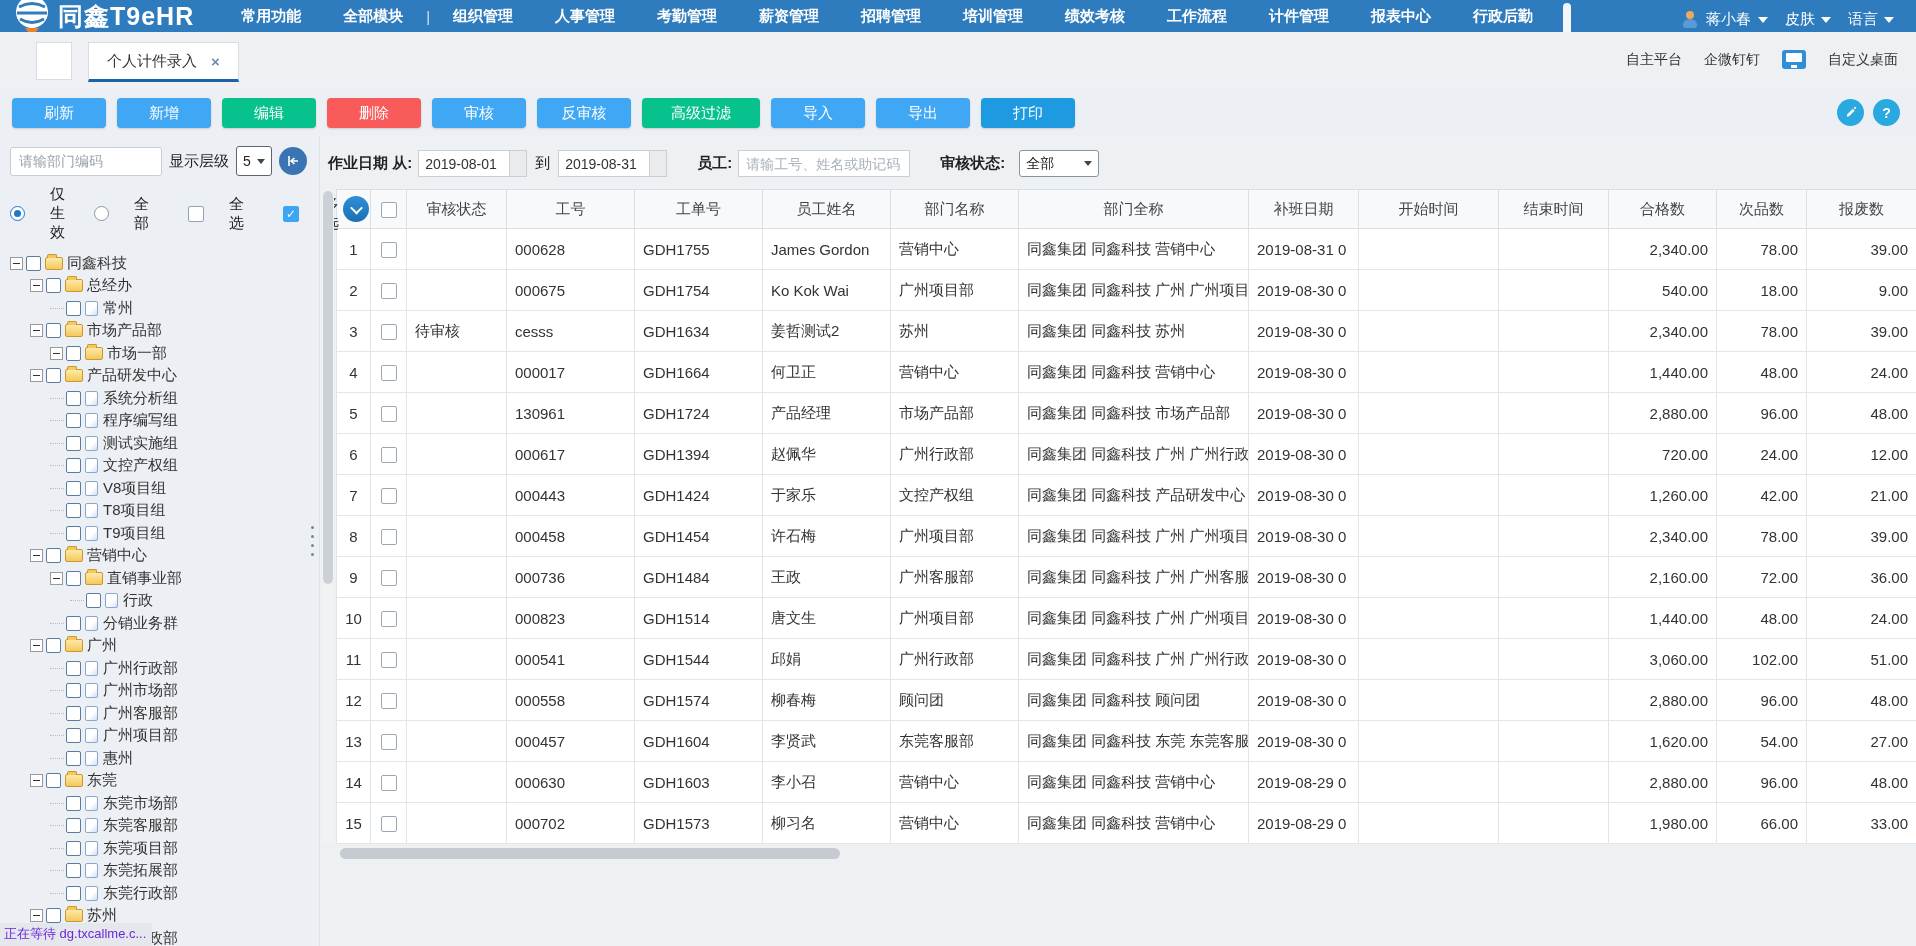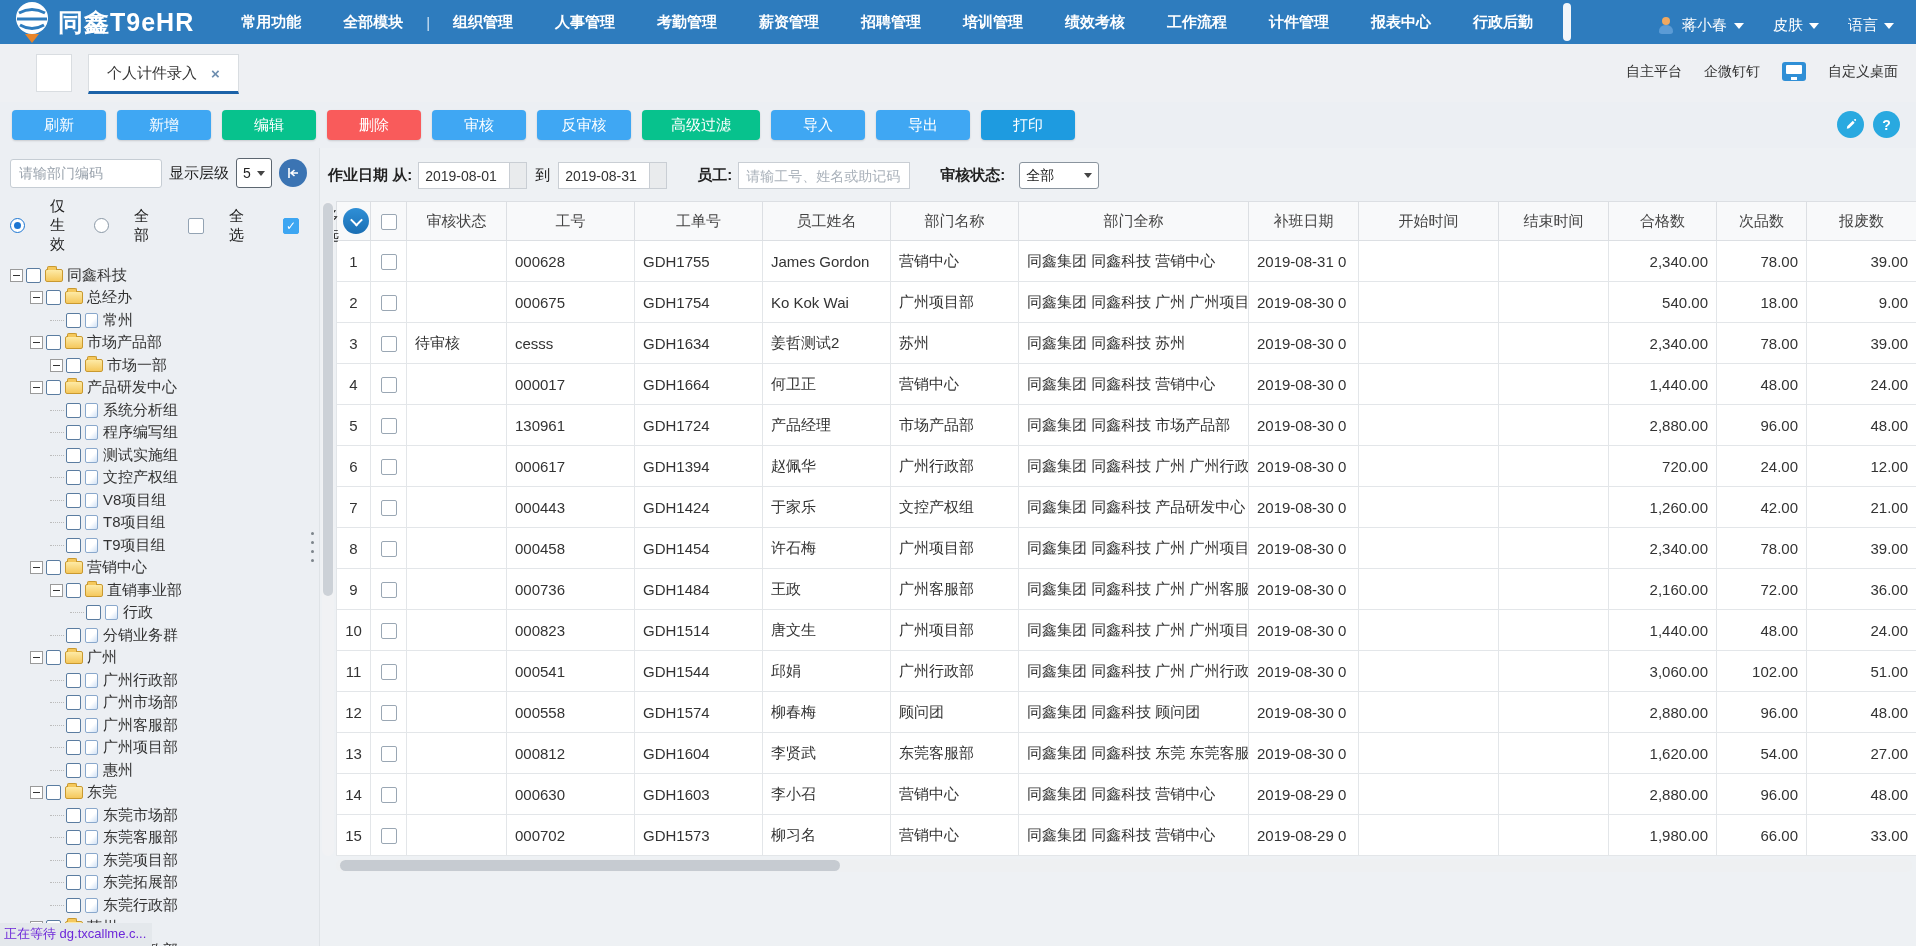--- a/index.html
+++ b/index.html
@@ -1,28 +1,28 @@
 <!DOCTYPE html>
 <html style="--nav-blue: #2e7cbe; --btn-blue: #3fa7f3; --btn-green: #07c28d; --btn-red: #f95b5b; --btn-deepblue: #1e9be0;"><head>
 <meta charset="utf-8">
 <style>
   * { box-sizing: border-box; margin: 0; padding: 0; }
   html,body { width:1916px; height:946px; overflow:hidden; }
   body { font-family:"Liberation Sans","DejaVu Sans",sans-serif; background:#eceff3; }
   .app { position:relative; width:1916px; height:946px; display:flex; flex-direction:column; }
 
   
-  .topnav { height:44px; background:var(--nav-blue,#2e7cbe); display:flex; align-items:center; color:#fff; position:relative; flex:none; }
+  .topnav { height:32px; background:var(--nav-blue,#2e7cbe); display:flex; align-items:center; color:#fff; position:relative; flex:none; }
   .brand { display:flex; align-items:center; gap:8px; padding:0 26px 0 14px; }
   .brand-title { font-size:25px; font-weight:bold; letter-spacing:1px; }
   .nav-menu { display:flex; align-items:center; height:100%; }
   .nav-item { padding:0 21px; font-size:15px; font-weight:bold; line-height:44px; cursor:pointer; white-space:nowrap; }
   .nav-divider { color:#cfe3f5; font-size:15px; padding:0 2px; }
   .nav-scrollbar { position:absolute; left:1563px; top:3px; width:8px; height:38px; background:#f2f6fa; border-radius:4px; }
-  .nav-right { margin-left:auto; display:flex; align-items:center; gap:29px; padding-right:22px; font-size:15px;margin-top:7px; }
+  .nav-right { margin-left:auto; display:flex; align-items:center; gap:17px; padding-right:22px; font-size:15px;margin-top:7px; }
   .nav-user { display:flex; align-items:center; gap:7px; cursor:pointer; }
   .avatar { width:18px; height:18px; position:relative; }
   .avatar::before { content:""; position:absolute; left:5px; top:0; width:8px; height:8px; border-radius:50%; background:#f0a860; }
   .avatar::after { content:""; position:absolute; left:2px; top:8px; width:14px; height:9px; border-radius:7px 7px 3px 3px; background:#5b9bd5; }
   .caret-down { width:0; height:0; border-left:5px solid transparent; border-right:5px solid transparent; border-top:6px solid #fff; display:inline-block; }
   .nav-drop { display:flex; align-items:center; gap:6px; cursor:pointer; }
 
   
   .tabbar { height:58px; background:#eef0f3; display:flex; align-items:flex-end; padding:0 0 0 36px; position:relative; flex:none; }
   .tab-blank { width:36px; height:38px; background:#fff; border:1px solid #d9dde1; margin:0 16px 10px 0; }
@@ -683,21 +683,21 @@
                 <td></td>
                 <td></td>
                 <td class="r">2,880.00</td>
                 <td class="r">96.00</td>
                 <td class="r">48.00</td>
               </tr>
               <tr>
                 <td class="num">13</td>
                 <td class="c"><span class="grid-cbx"></span></td>
                 <td></td>
-                <td>000812</td>
+                <td>000457</td>
                 <td>GDH1604</td>
                 <td>李贤武</td>
                 <td>东莞客服部</td>
                 <td>同鑫集团 同鑫科技 东莞 东莞客服部</td>
                 <td>2019-08-30 0</td>
                 <td></td>
                 <td></td>
                 <td class="r">1,620.00</td>
                 <td class="r">54.00</td>
                 <td class="r">27.00</td>

